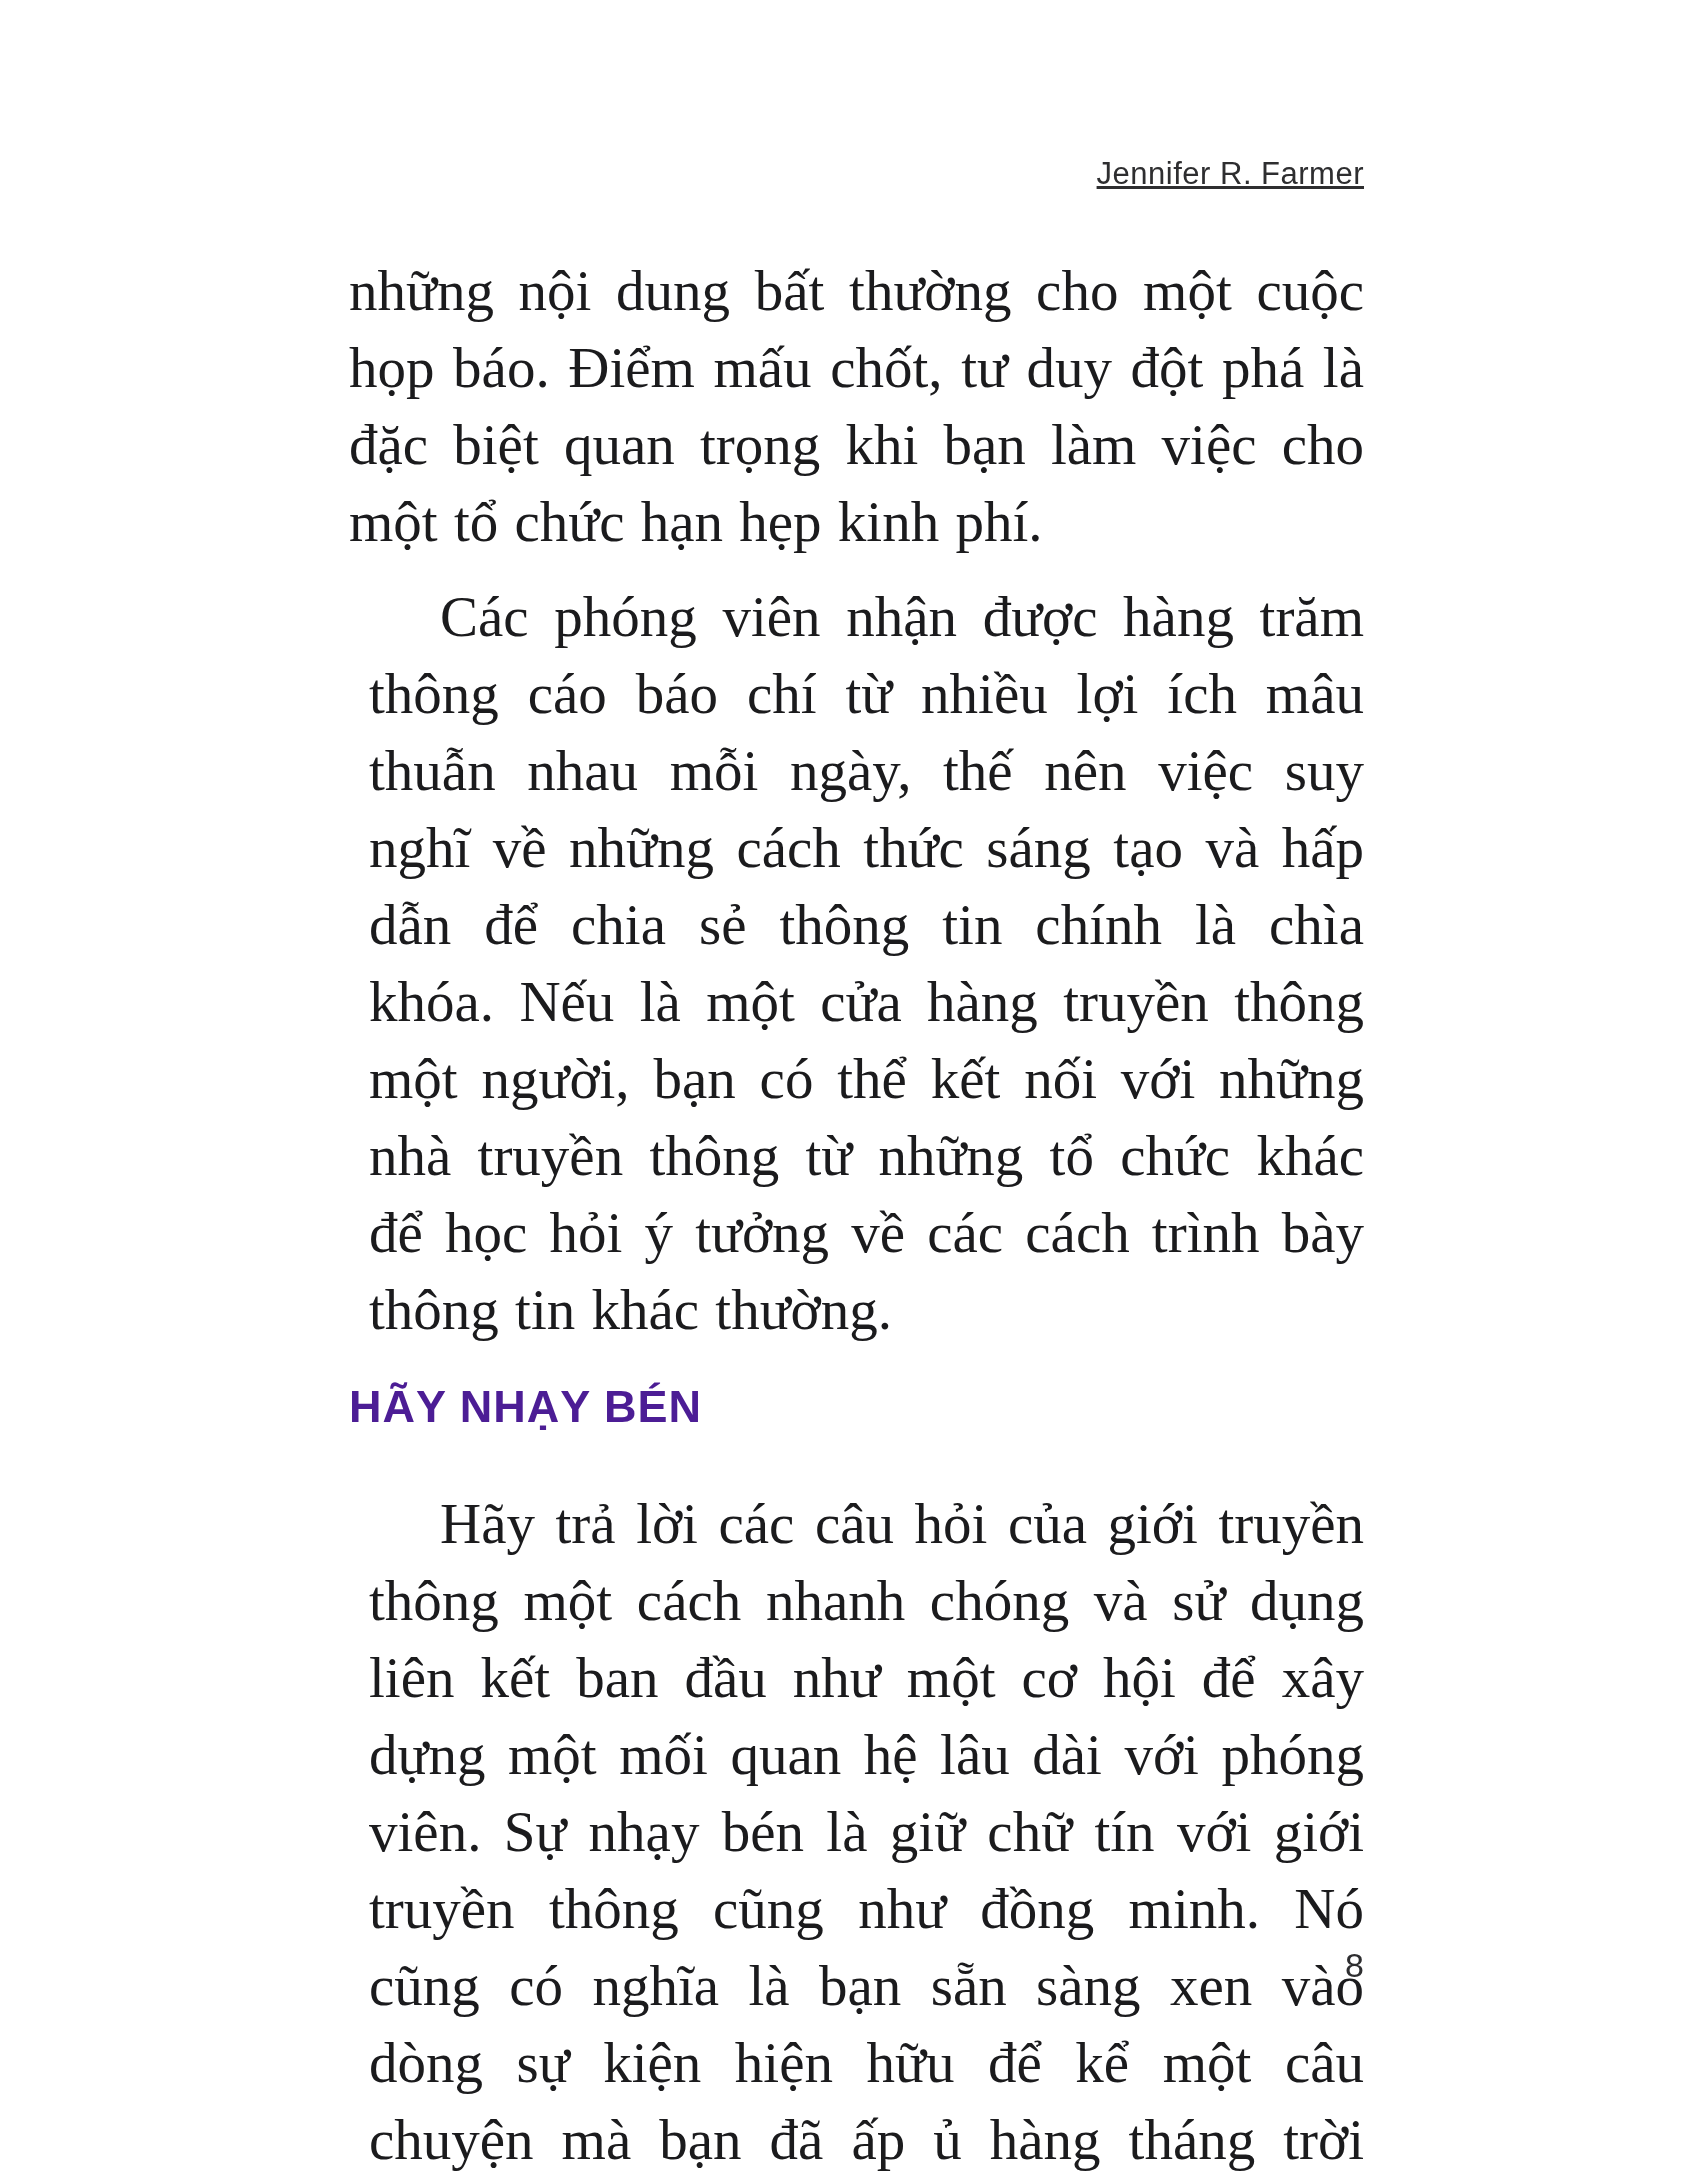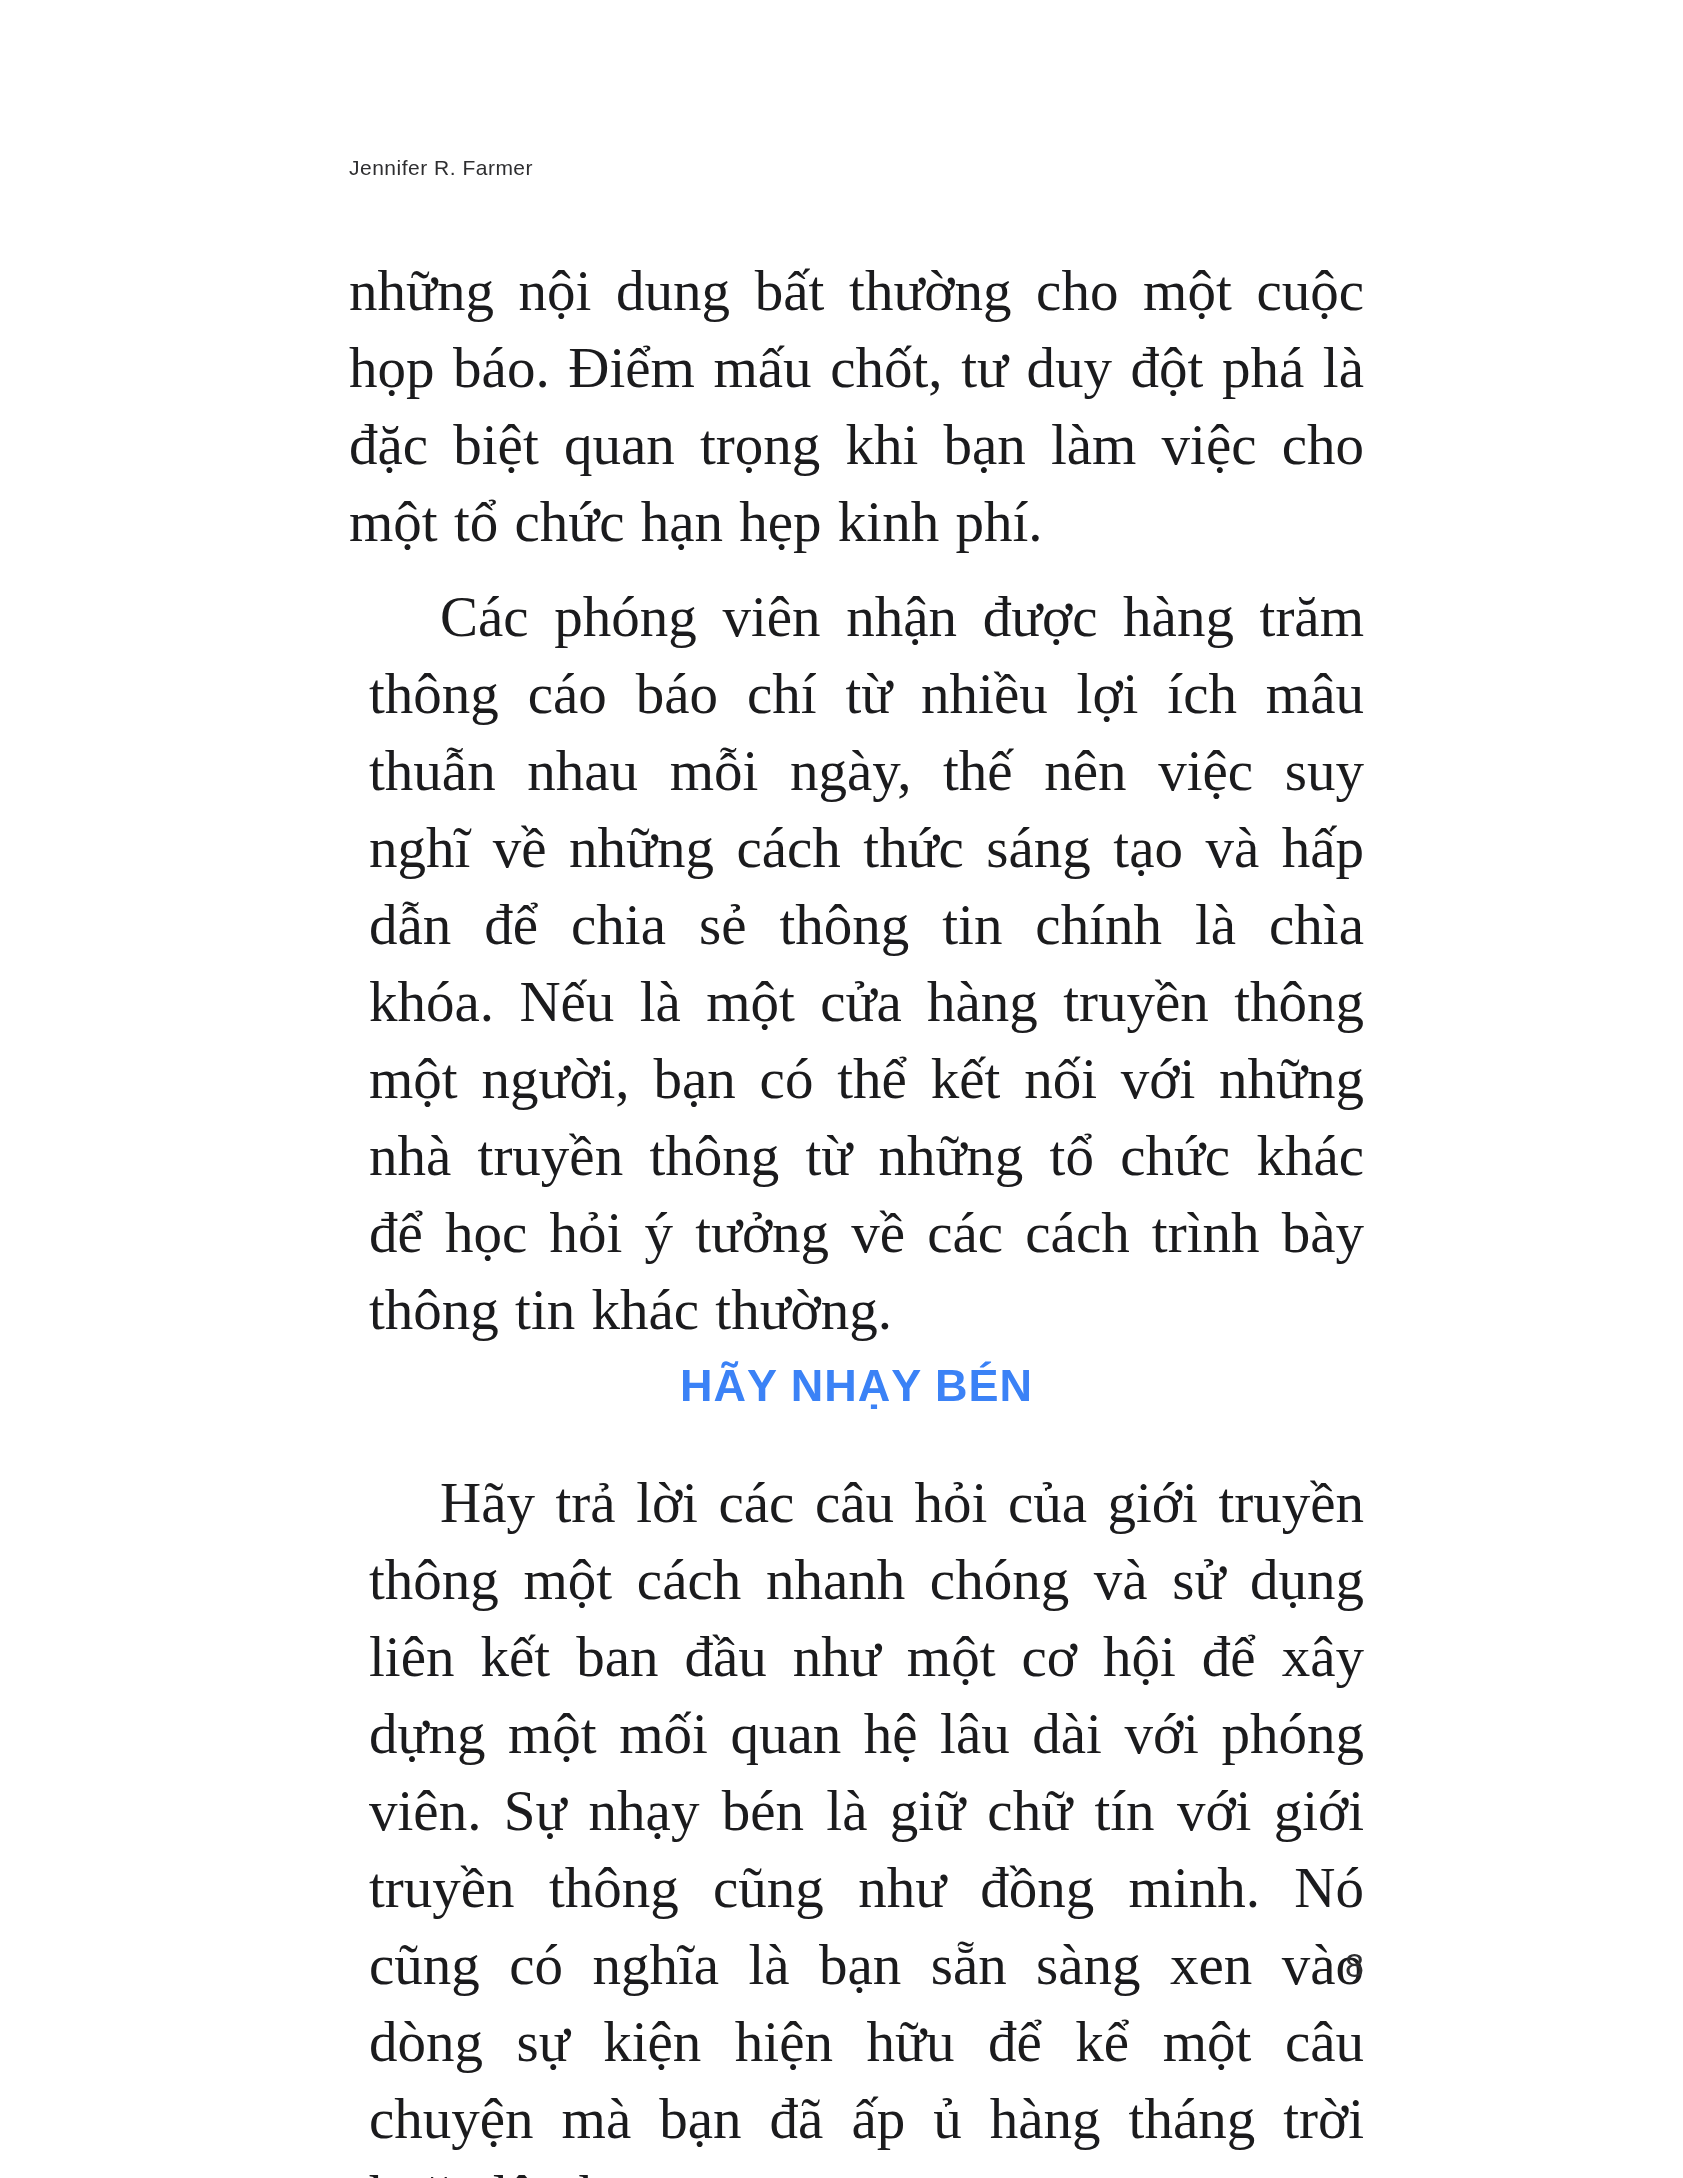--- a/index.html
+++ b/index.html
@@ -18,25 +18,27 @@
     position: absolute;
     inset: 0;
     background: #ffffff;
     overflow: hidden;
   }
   .running-header {
     position: absolute;
     top: 156px;
     left: 349px;
     width: 1015px;
+    text-align: right;
     font-family: "Liberation Sans", sans-serif;
-    font-size: 21px;
+    font-size: 31px;
     font-weight: 500;
     letter-spacing: 0.5px;
     color: #2e2e30;
+    text-decoration: underline;
   }
   .body-text {
     position: absolute;
     top: 252px;
     left: 349px;
     width: 1015px;
     color: #1b1b1d;
   }
   .para {
     font-size: 57px;
@@ -50,24 +52,23 @@
   }
   .indent {
     text-indent: 71px;
     margin-left: 20px;
   }
   .section-heading {
     font-family: "Liberation Sans", sans-serif;
     font-weight: 700;
     font-size: 45px;
     line-height: 61px;
-    text-align: center;
     letter-spacing: 1px;
-    color: #3b82f6;
-    margin: 7px 0 48px 0;
+    color: #4c1d95;
+    margin: 28px 0 48px 0;
   }
   .page-number {
     position: absolute;
     top: 1946px;
     left: 349px;
     width: 1015px;
     text-align: right;
     font-family: "Liberation Sans", sans-serif;
     font-size: 34px;
     color: #2e2e30;

